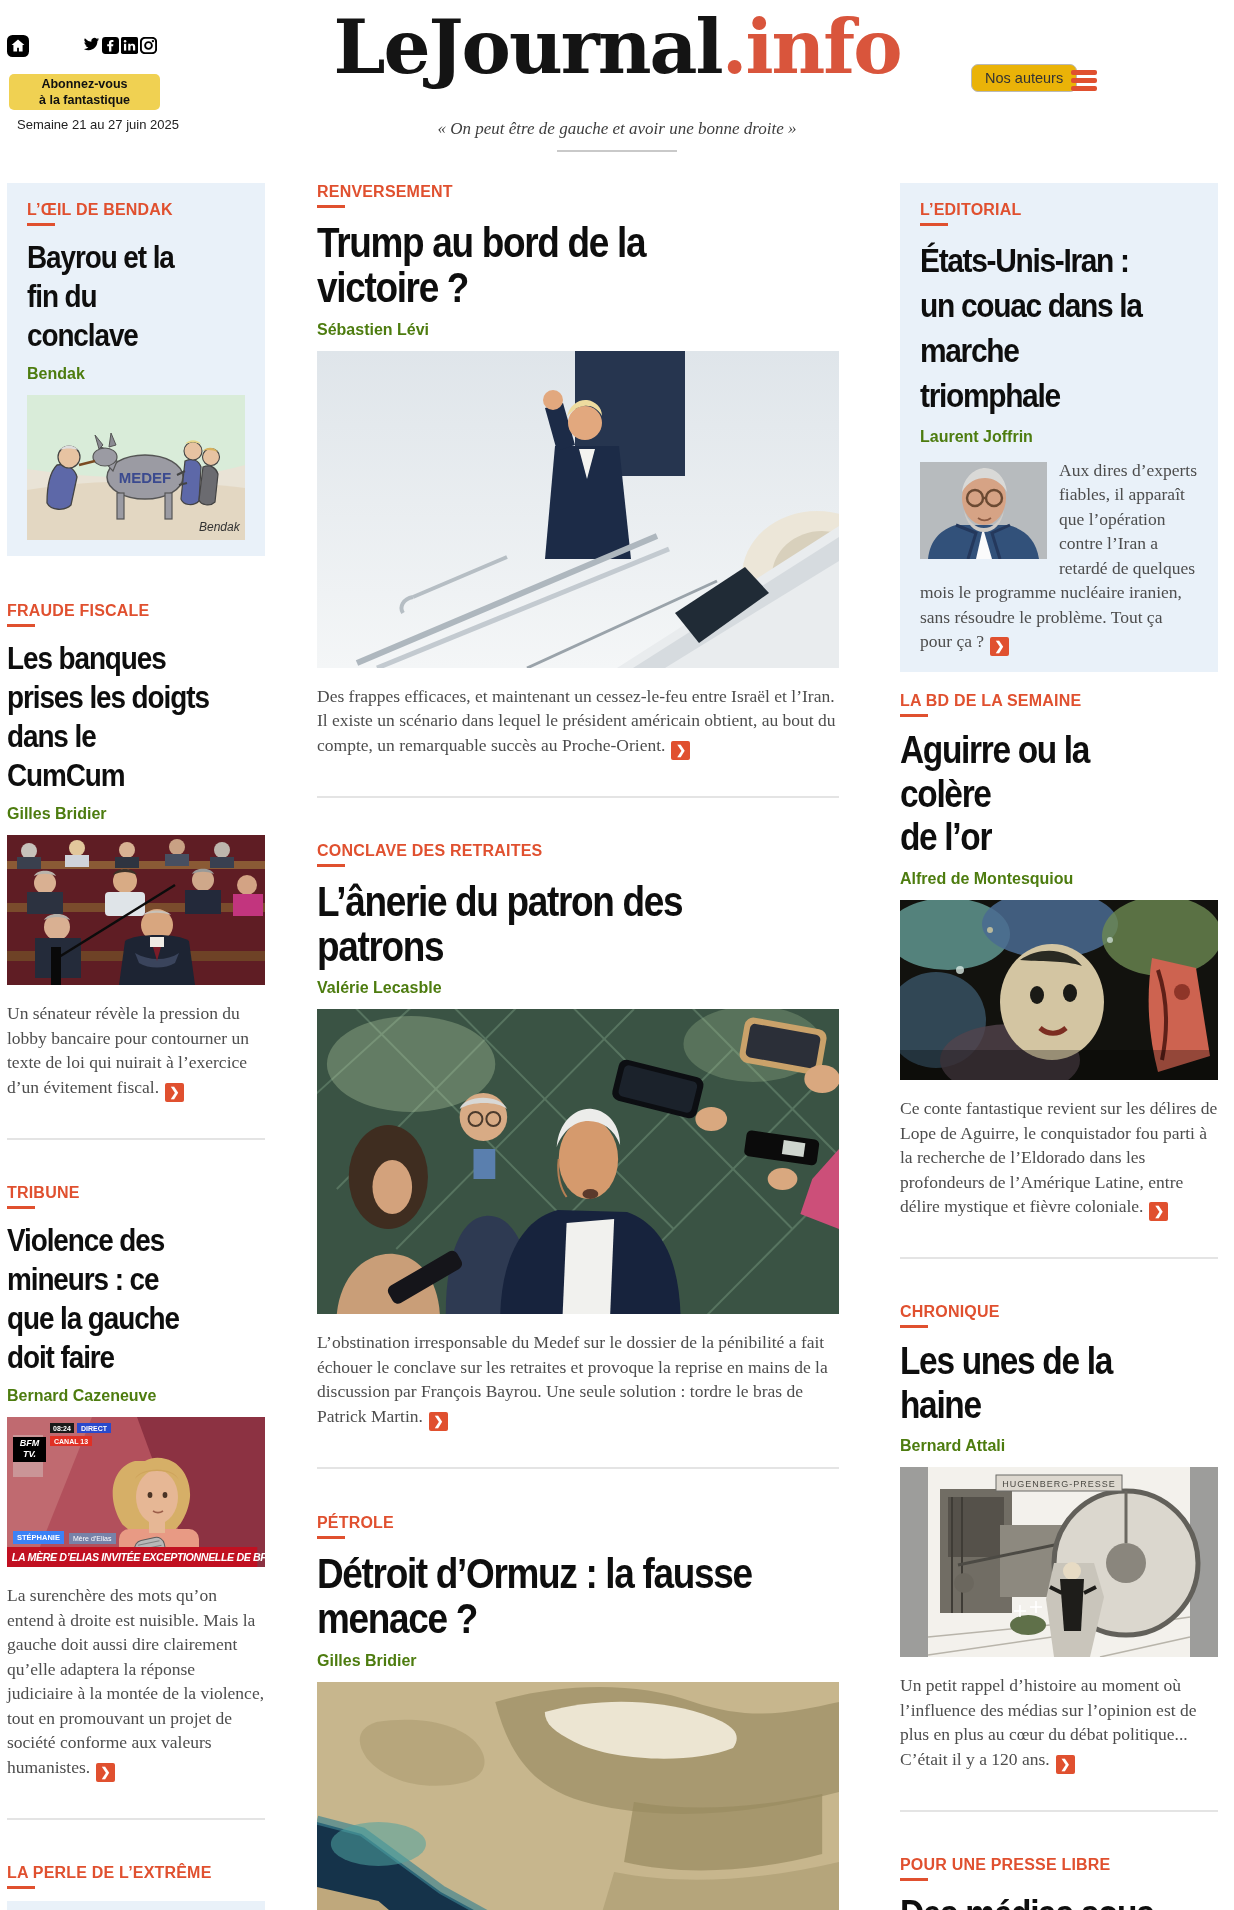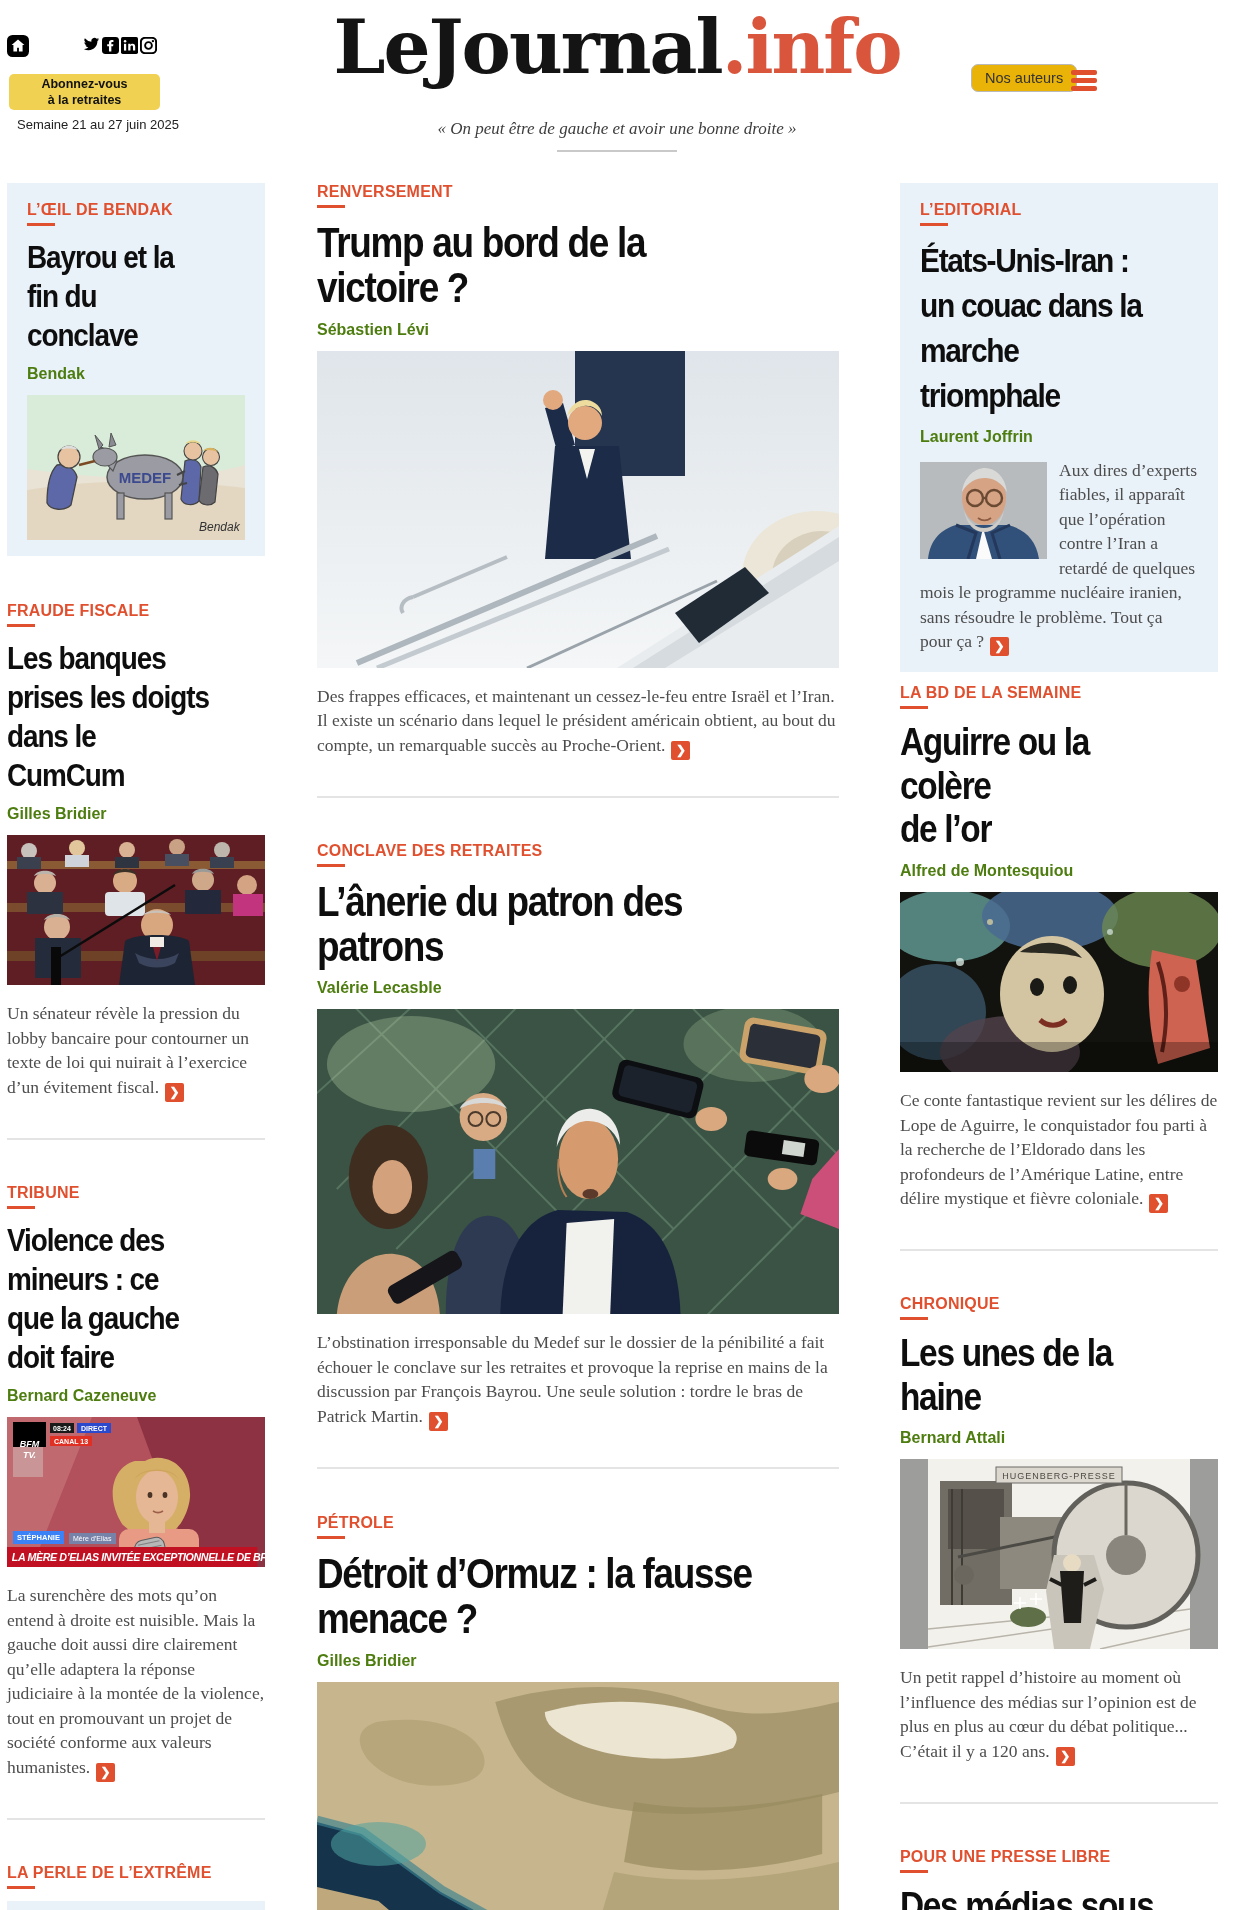--- a/index.html
+++ b/index.html
@@ -48,27 +48,27 @@
   .more{display:inline-block;width:19px;height:19px;background:var(--accent);color:#fff;
     font-family:"Liberation Sans",sans-serif;font-weight:bold;font-size:12px;line-height:19px;
     text-align:center;border-radius:2px;margin-left:6px;vertical-align:-3px;cursor:pointer;}
   .more::before{content:"❯";}
   .divider{height:2px;background:#e4e4e4;margin:36px 0 44px;}
   
   .panel{background:var(--panel);padding:18px 20px 16px;}
   .panel-bendak{margin-bottom:46px;}
   .panel-perle{height:60px;margin-top:0;}
   .sec-petrole{margin-top:45px;}
-  .panel-edito{margin-bottom:12px;}
+  .panel-edito{margin-bottom:20px;}
   .float-img{float:left;width:127px;height:97px;margin:4px 12px 4px 0;}
   .float-img svg{display:block;width:100%;height:100%;}
   
   .ovl{position:absolute;color:#fff;font-weight:bold;}
-  .bfm-logo{left:6px;top:5px;width:33px;height:25px;background:#000;font-size:9px;line-height:1.2;
-    text-align:center;font-style:italic;padding-top:17px;}
+  .bfm-logo{left:6px;top:20px;width:33px;height:25px;background:#000;font-size:9px;line-height:1.2;
+    text-align:center;font-style:italic;padding-top:1px;}
   .bfm-time{left:43px;top:6px;background:#1a1a1a;font-size:7px;padding:1.5px 3px;}
   .bfm-direct{left:70px;top:6px;background:#2a49cc;font-size:7px;padding:1.5px 4px;}
   .bfm-canal{left:43px;top:19px;background:#e03024;font-size:7px;padding:1.5px 4px;}
   .bfm-name{left:6px;bottom:23px;background:#3b82f6;font-size:7.5px;padding:2px 4px;}
   .bfm-role{left:62px;bottom:23px;background:#7782a8;font-size:7px;padding:2px 4px;font-weight:normal;}
   .bfm-banner{left:0;bottom:0;right:0;height:20px;background:#c11021;font-size:11px;font-style:italic;
     line-height:20px;padding-left:5px;letter-spacing:-.4px;transform:scaleX(.97);transform-origin:0 0;white-space:nowrap;}
 </style>
 </head>
 <body>
@@ -102,21 +102,21 @@
     </span>
     <span class="soc">
       <svg viewBox="0 0 20 20">
           <rect x="1" y="1" width="18" height="18" rx="5" fill="none" stroke="#000" stroke-width="2.4"></rect>
           <circle cx="10" cy="10" r="4" fill="none" stroke="#000" stroke-width="2.2"></circle>
           <circle cx="15.2" cy="4.8" r="1.4" fill="#000"></circle>
         </svg>
     </span>
   </div>
   <button class="btn-newsletter">Abonnez-vous
-à la retraites</button>
+à la fantastique</button>
   <div class="week">Semaine 21 au 27 juin 2025</div>
   <div class="logo"><span class="lb">LeJournal</span><span class="lo">.info</span></div>
   <div class="tagline">« On peut être de gauche et avoir une bonne droite »</div>
   <div class="tag-rule"></div>
   <button class="btn-authors">Nos auteurs</button>
   <div class="burger">
       <span></span>
       <span></span>
       <span></span>
     </div>

